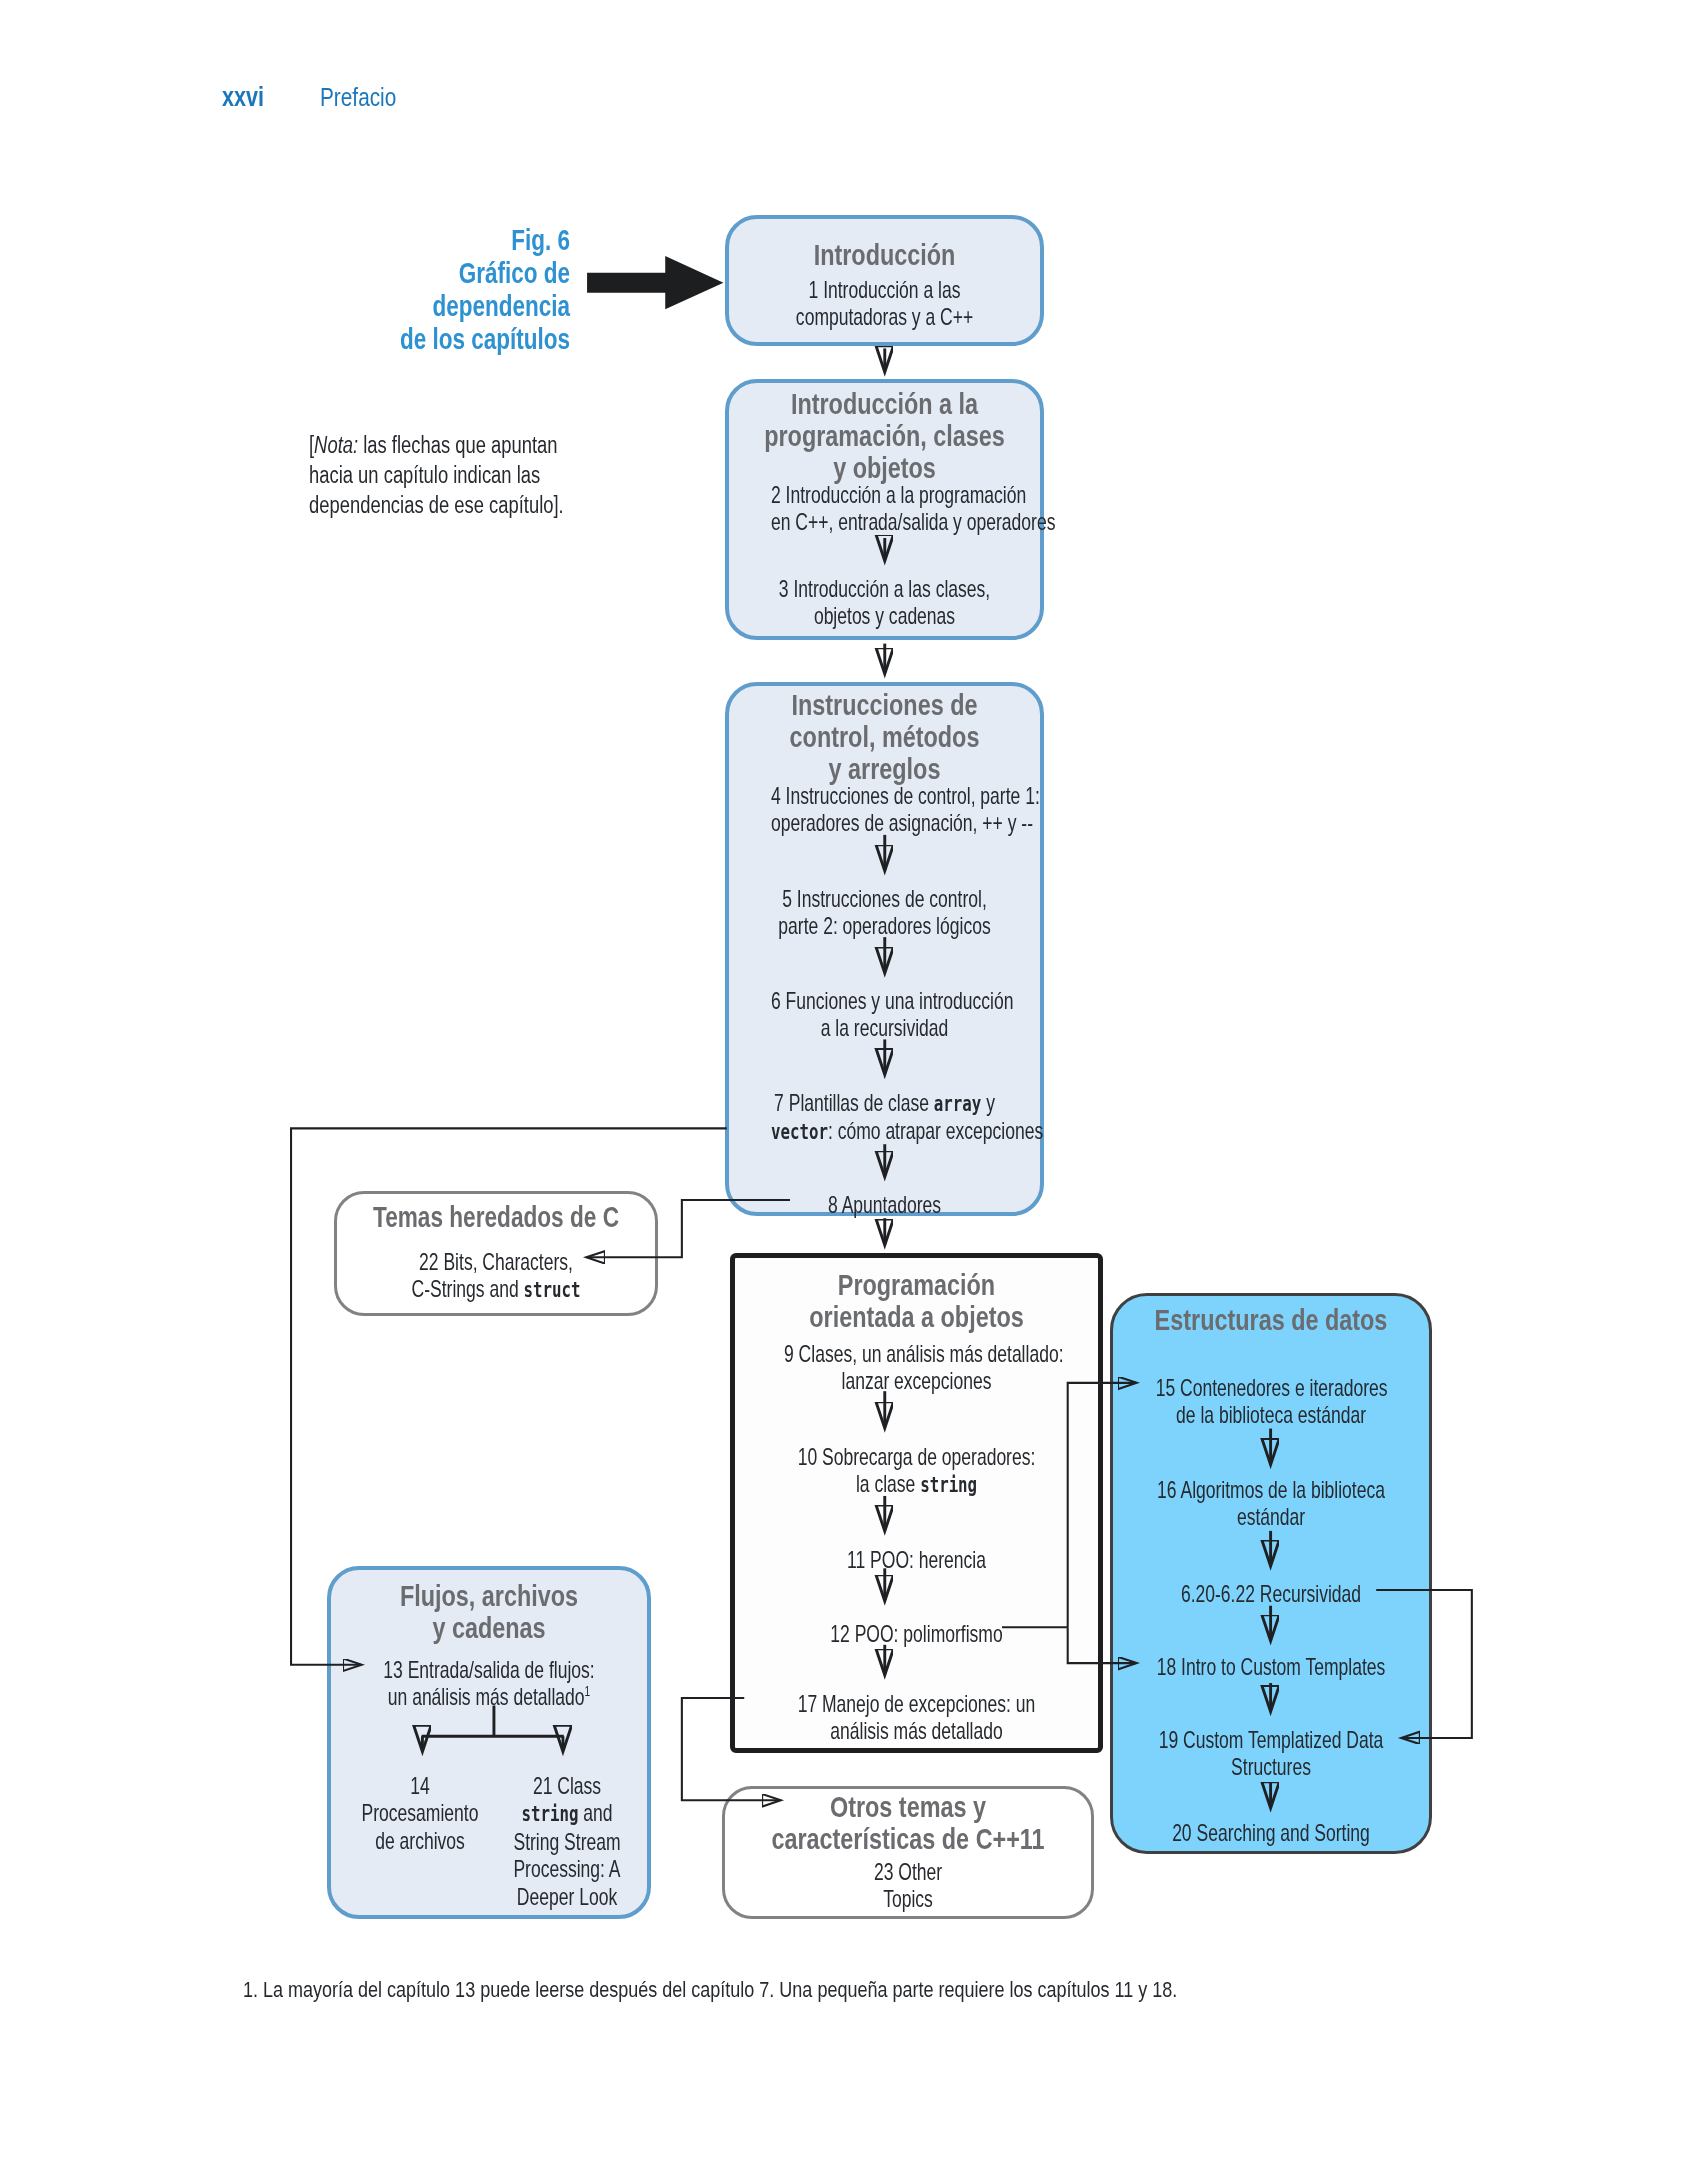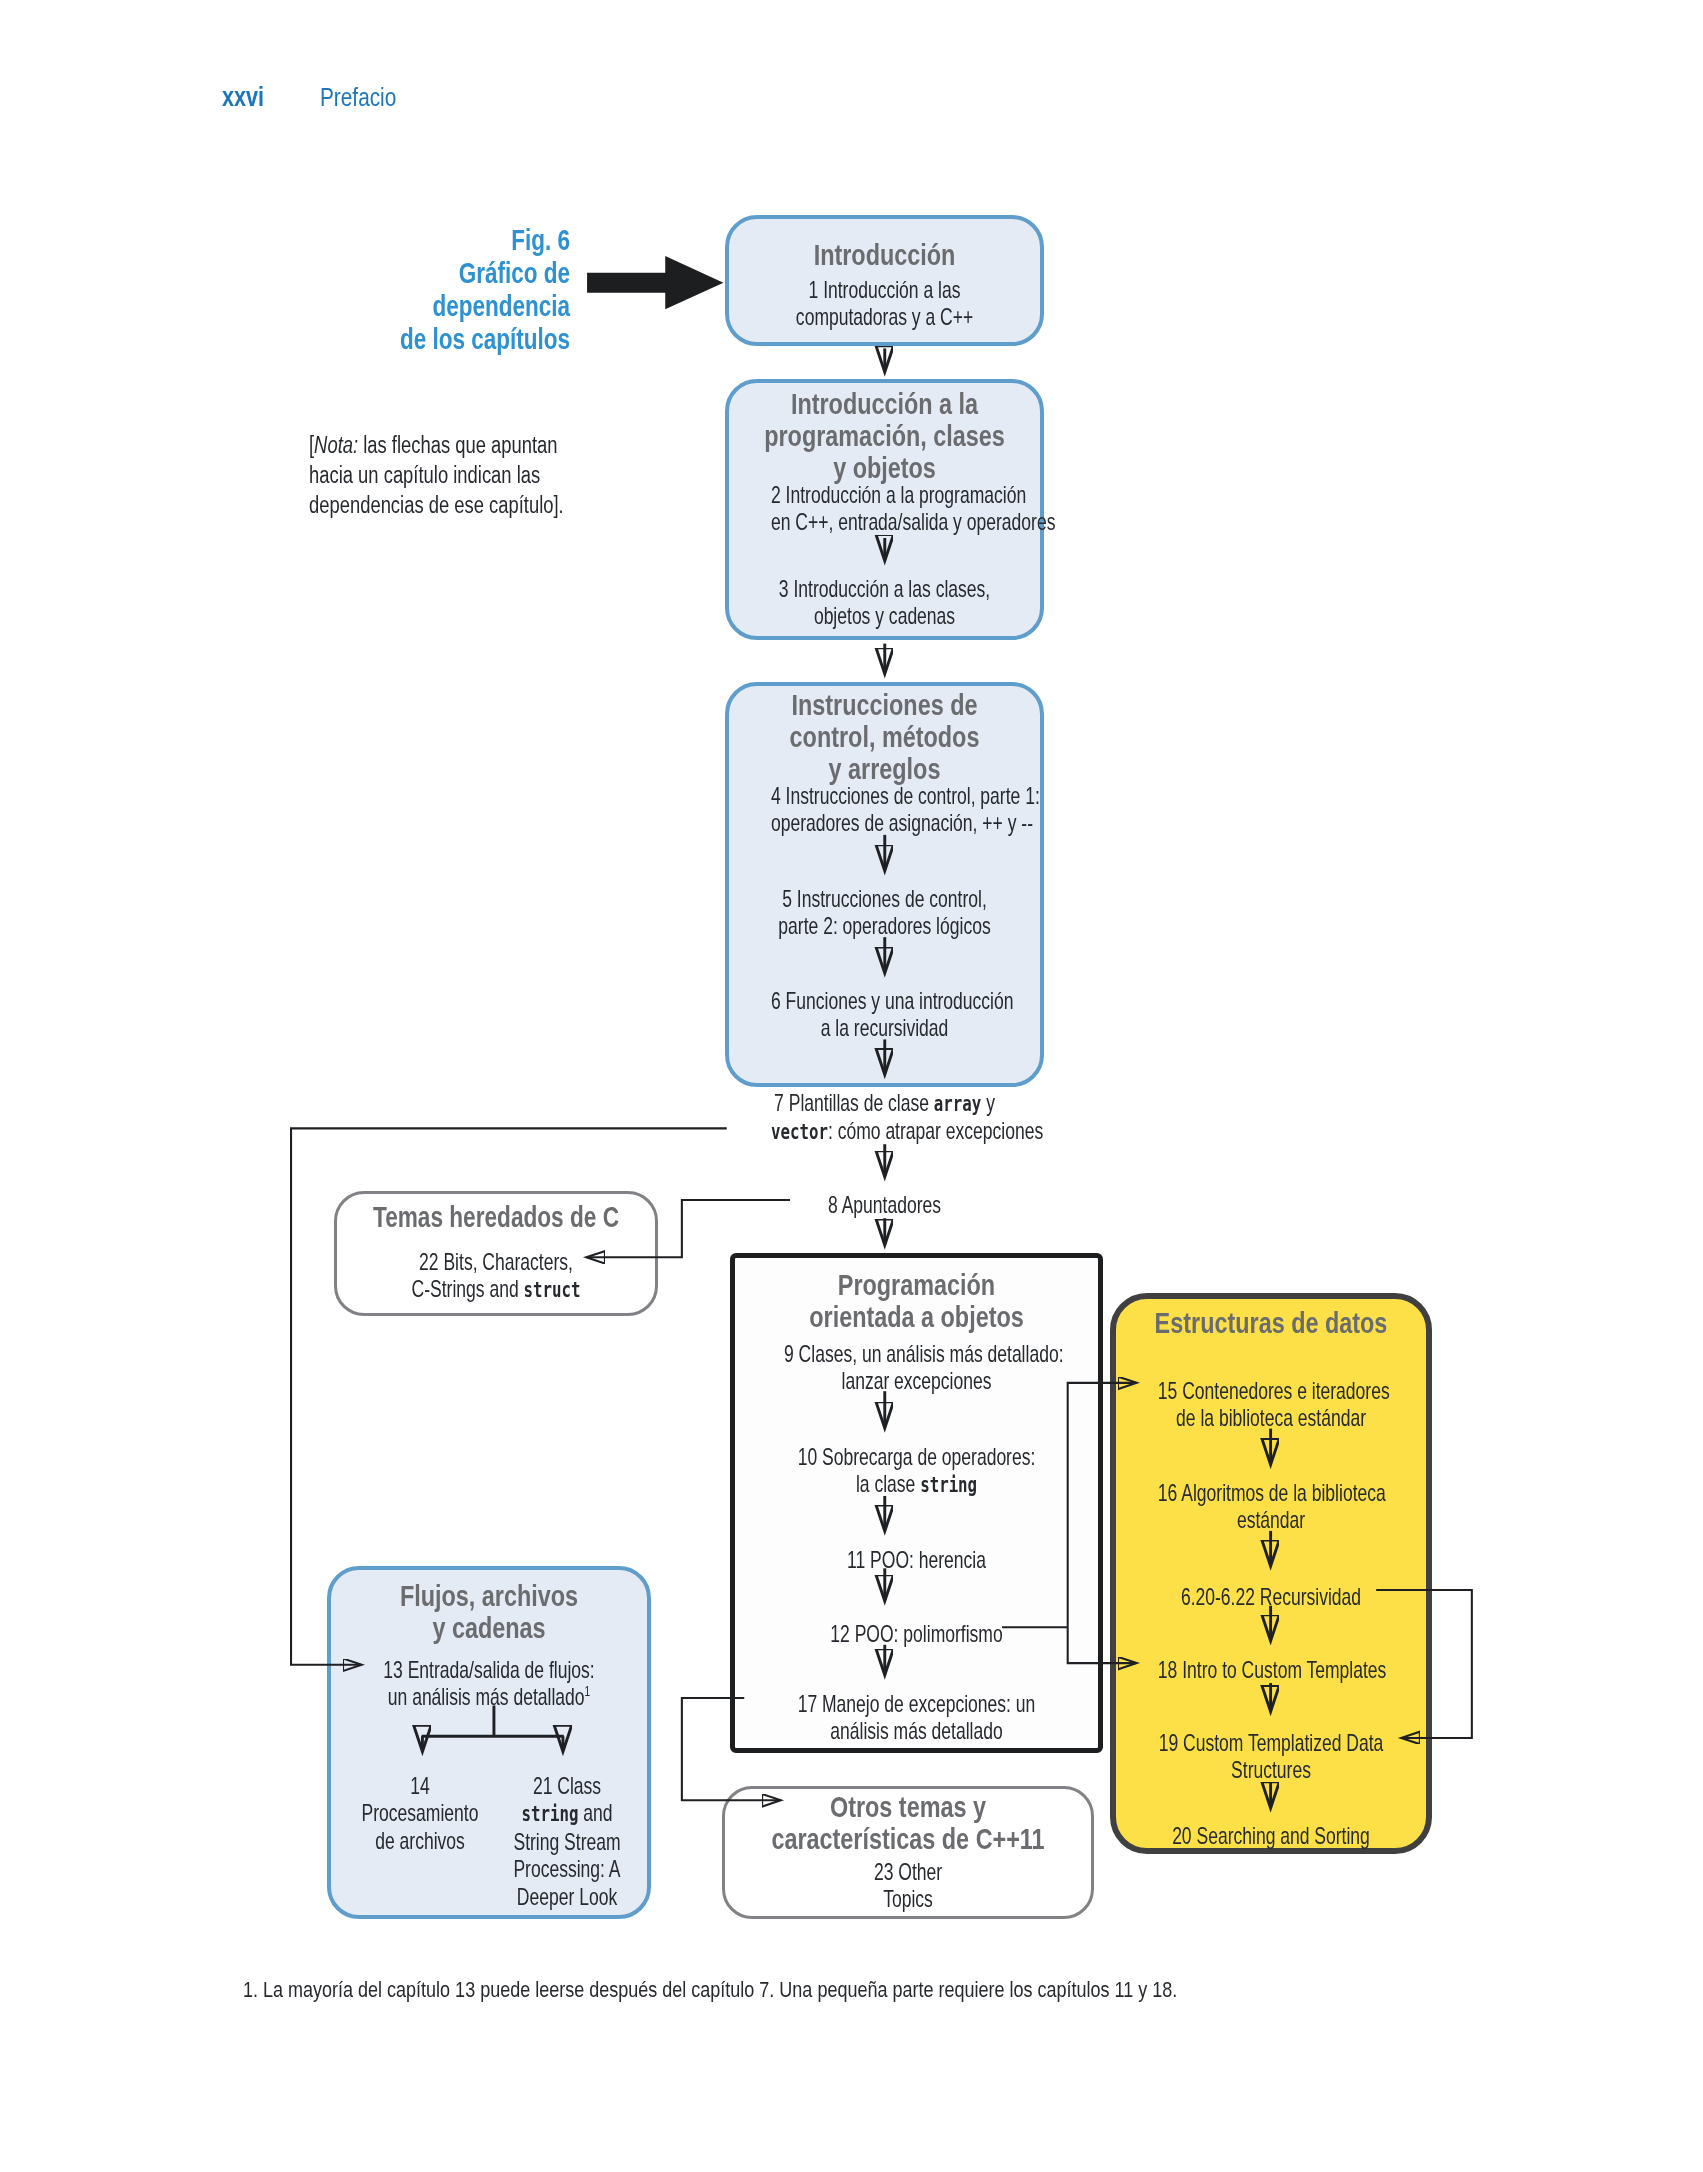--- a/index.html
+++ b/index.html
@@ -21,21 +21,21 @@
   
   .note{position:absolute;left:309px;top:430px;font-size:23px;line-height:30px;color:#26292e;
         transform:scaleX(.8);transform-origin:0 0;}
   .note div{white-space:nowrap;}
   .note .it{font-style:italic;}
 
   
   .box{position:absolute;box-sizing:border-box;}
   .box.blue{background:#e4ebf4;border:4.2px solid #5f9ecc;border-radius:32px;}
   .box.black{background:#fdfdfd;border:5px solid #1d1e20;border-radius:40px;}
-  .box.dark{background:#fde047;border:6px solid #404040;border-radius:37px;}
+  .box.dark{background:#7dd3fc;border:3px solid #404040;border-radius:37px;}
   .box.gray{background:#ffffff;border:3.3px solid #808285;border-radius:30px;}
 
   .btitle{position:absolute;left:0;right:0;text-align:center;font-weight:bold;
           font-size:30px;line-height:32px;color:#6b6c6f;
           transform:scaleX(.78);transform-origin:50% 0;}
   .btitle div{white-space:nowrap;}
   .bitem{position:absolute;left:0;right:0;text-align:center;font-size:24px;line-height:27.4px;
          transform:scaleX(.73);transform-origin:50% 0;color:#26292e;}
   .bitem div{white-space:nowrap;}
   .mono{font-family:"DejaVu Sans Mono",monospace;font-size:21.6px;font-weight:600;}
@@ -88,21 +88,21 @@
     <div class="bitem" style="top:98px;">
       <div>2 Introducción a la programación</div>
       <div>en C++, entrada/salida y operadores</div>
     </div>
     <div class="bitem" style="top:192px;">
       <div>3 Introducción a las clases,</div>
       <div>objetos y cadenas</div>
     </div>
   </div>
 
-  <div class="box blue" style="left:725px;top:682px;width:319px;height:405px;">
+  <div class="box blue" style="left:725px;top:682px;width:319px;height:534px;">
     <div class="btitle" style="top:3.3px;">
       <div>Instrucciones de</div>
       <div>control, métodos</div>
       <div>y arreglos</div>
     </div>
     <div class="bitem" style="top:96px;">
       <div>4 Instrucciones de control, parte 1:</div>
       <div>operadores de asignación, ++ y --</div>
     </div>
     <div class="bitem" style="top:199px;">

